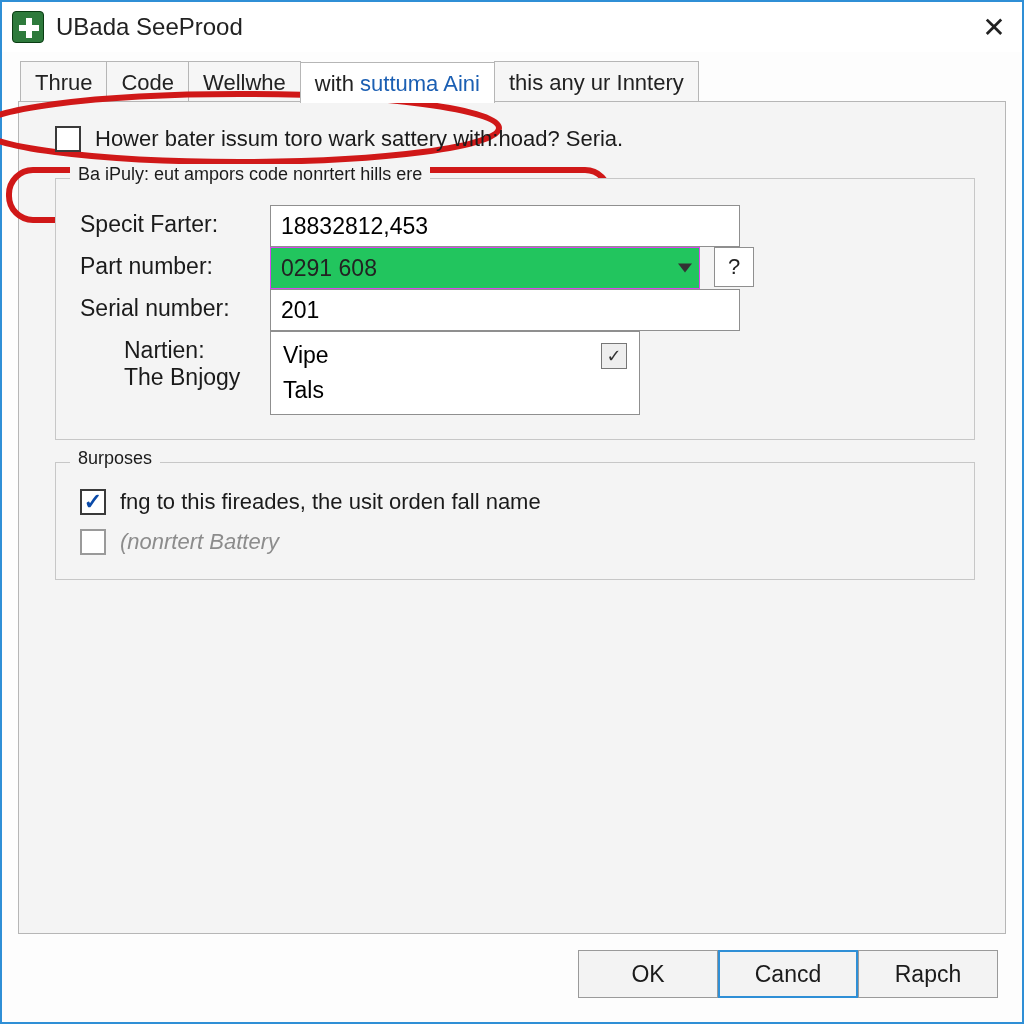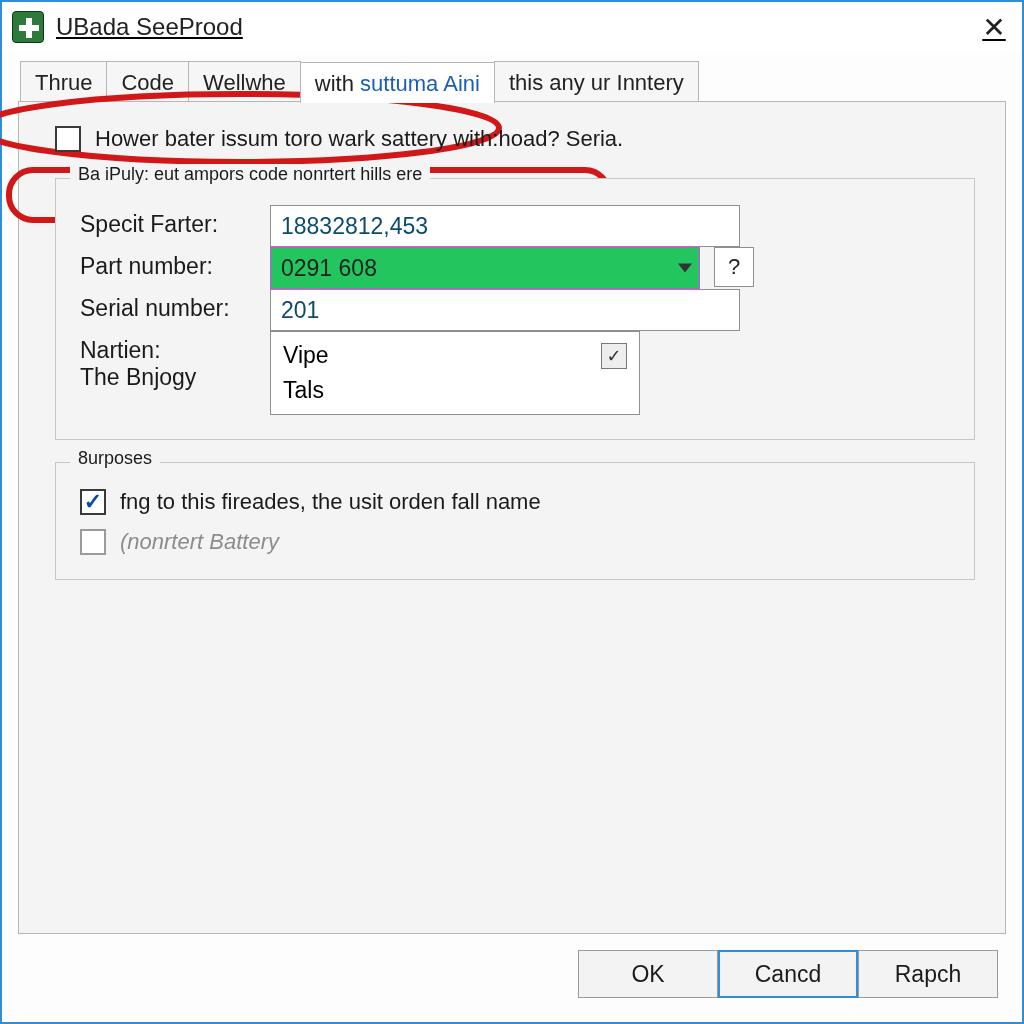--- a/index.html
+++ b/index.html
@@ -9,21 +9,20 @@
     font-family: "Segoe UI", Tahoma, sans-serif;
     font-size: 21px;
     background: #fff;
     overflow: hidden;
   }
   .window {
     position: relative;
     width: 1024px; height: 1024px;
     border: 2px solid #2f8fd6;
     background: #fdfdfd;
-    text-decoration: underline;
   }
   .titlebar {
     display: flex;
     align-items: center;
     height: 50px;
     padding: 0 6px 0 10px;
     background: #ffffff;
   }
   .app-icon {
     width: 32px; height: 32px;
@@ -109,30 +108,30 @@
     font-size:18px;
     color:#1b1b1b;
   }
   .formrow {
     display:flex; align-items:flex-start; 
   }
   .formrow:last-child { margin-bottom:0; }
   .lbl {
     width:190px; font-size:23px; color:#1b1b1b; padding-top:6px;
   }
-  .lbl .sub { display:block; }
+  .lbl .sub { display:block;margin-left:44px; }
   .textinput {
     flex:0 0 470px;
     height:42px;
     border:1px solid #8f8f8f;
     background:#fff;
     padding:4px 10px;
     font-size:23px;
     font-family:inherit;
-    color:#0c4a6e;
+    color:#000000;
   }
   .combo-wrap {
     flex:0 0 430px;
     position:relative;
   }
   .combo {
     width:100%;
     height:42px;
     border:1px solid #d946ef;
     background:#22c55e;

